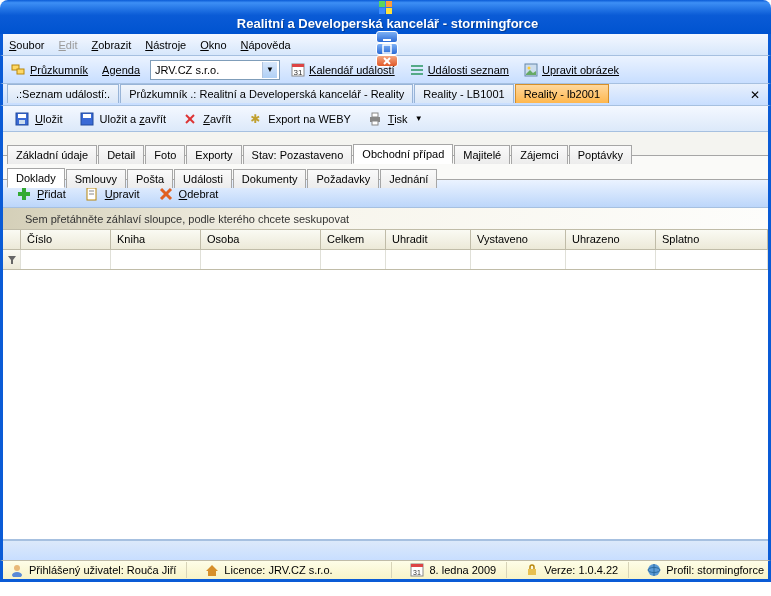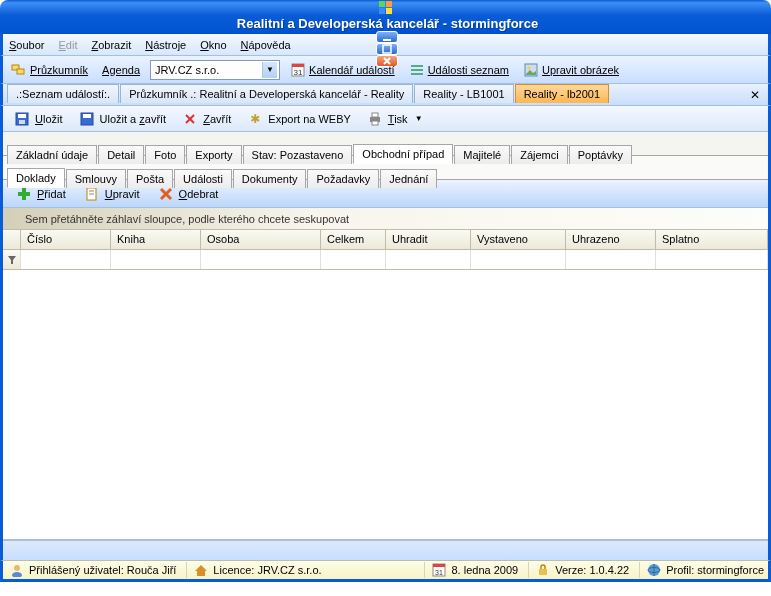--- a/index.html
+++ b/index.html
@@ -51,21 +51,21 @@
 
 .filterrow { display: flex; border-bottom: 1px solid #c0bca8; height: 20px; background: #fff; }
 .fr { border-right: 1px solid #e0e0d8; }
 .fr:first-child { width: 18px; display:flex; align-items:center; justify-content:center; background: linear-gradient(to bottom, #fafaf3, #ece9d8); }
 
 .gridbody { height: 270px; background: #fff; border-bottom: 1px solid #a6c0e0; }
 
 .bottomgap { height: 20px; background: linear-gradient(to bottom, #dce9fa, #c8deff); border-top: 1px solid #a6c0e0; }
 
 .statusbar { height: 22px; background: linear-gradient(to bottom, #fefde8, #f7f3c8); border-top: 1px solid #c0bca8; display: flex; align-items: center; padding: 0 4px; gap: 10px; border-left: 3px solid #0a5bd6; border-right: 3px solid #0a5bd6; border-bottom: 3px solid #0a5bd6; }
-.statusitem { display: flex; align-items: center; gap: 4px; border-left: 1px solid #d8d4b8; padding-left: 6px; }
+.statusitem { display: flex; align-items: center; gap: 4px; border-left: 1px solid #d8d4b8; padding-left: 17px; }
 .statusitem:first-child { border-left: none; padding-left: 2px; }
 
 .icon { width: 16px; height: 16px; display: inline-flex; align-items: center; justify-content: center; font-size: 12px; }
 
 .c0 { width: 18px; }
 .c1 { width: 90px; }
 .c2 { width: 90px; }
 .c3 { width: 120px; }
 .c4 { width: 65px; }
 .c5 { width: 85px; }

